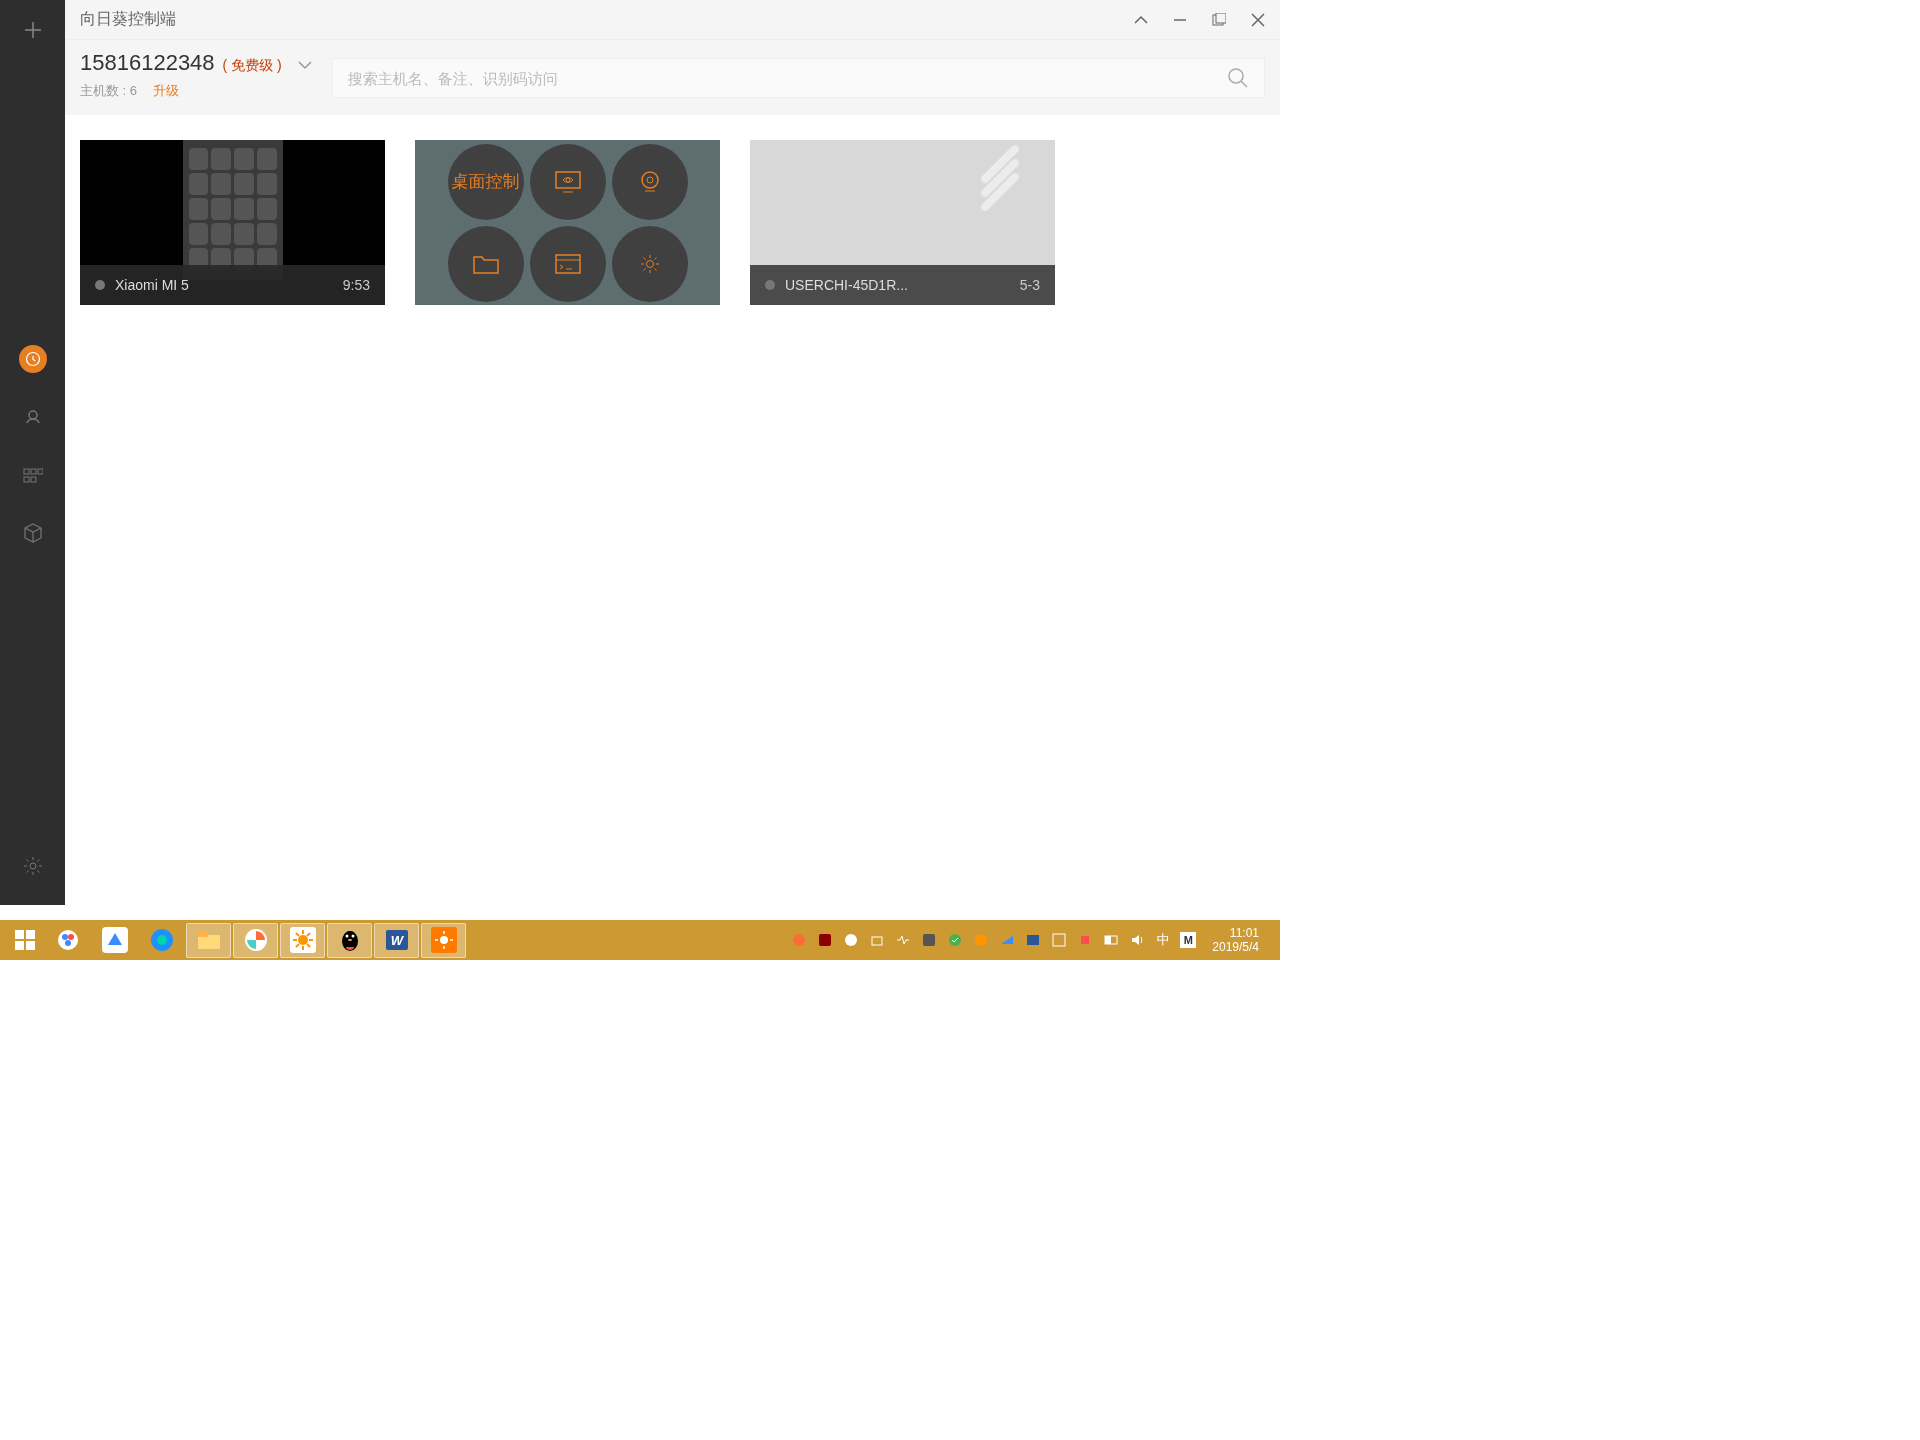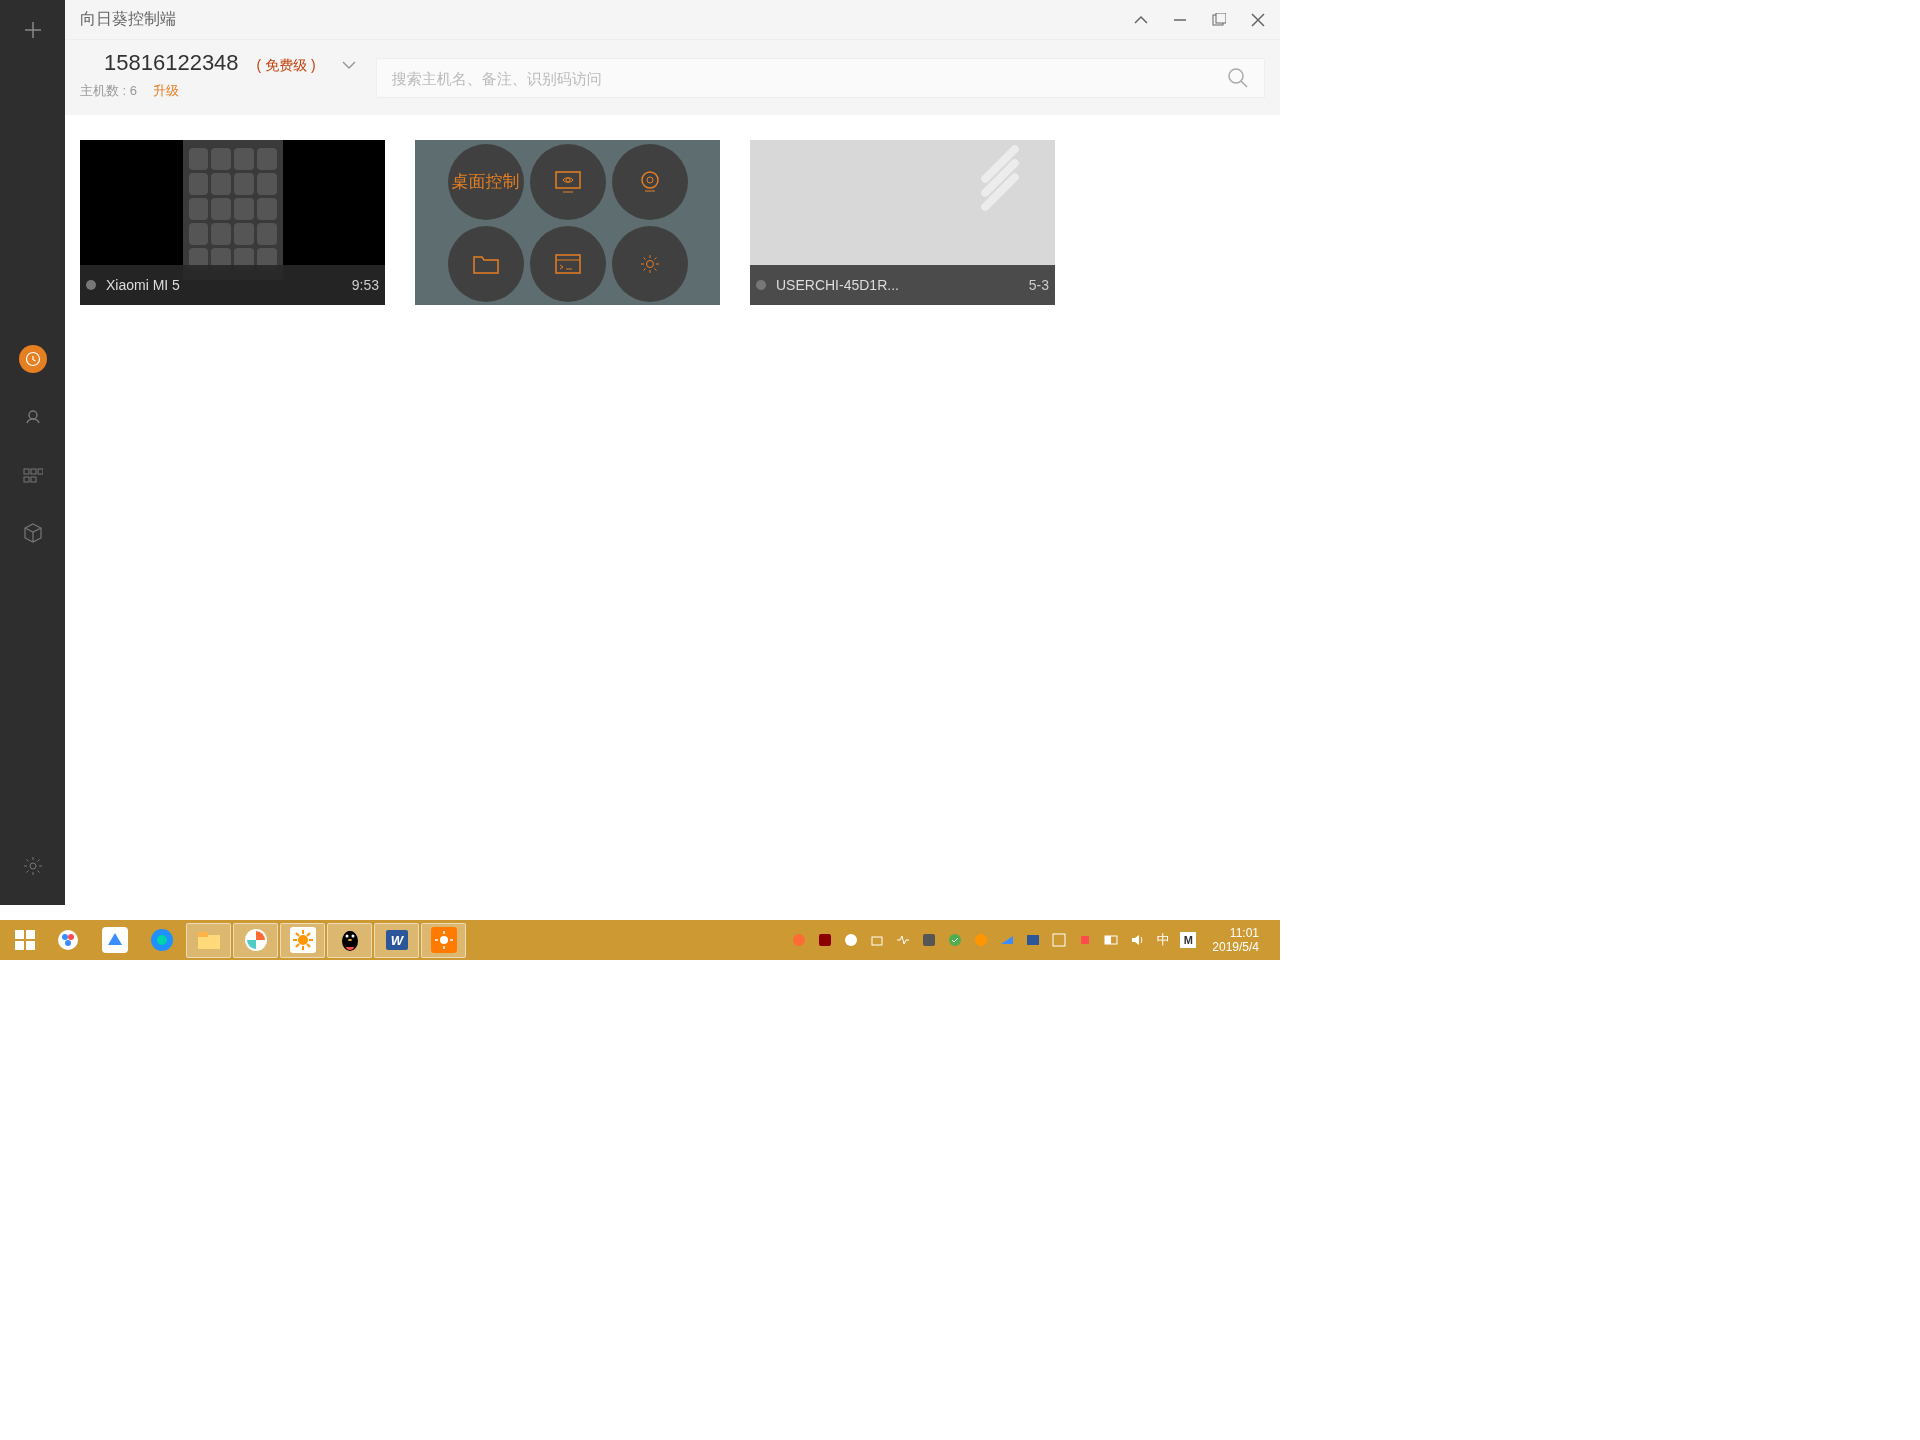--- a/index.html
+++ b/index.html
@@ -15,40 +15,40 @@
 .sidebar-settings { margin-top: auto; margin-bottom: 25px; width: 28px; height: 28px; display: flex; align-items: center; justify-content: center; color: #777; cursor: pointer; }
 
 .main { flex: 1; display: flex; flex-direction: column; background: #fff; }
 .titlebar { height: 40px; background: #f5f5f5; display: flex; align-items: center; padding: 0 15px; border-bottom: 1px solid #eee; }
 .title-text { color: #666; font-size: 16px; flex: 1; }
 .win-ctrl { display: flex; gap: 25px; align-items: center; color: #555; }
 .win-btn { cursor: pointer; font-size: 14px; }
 
 .header { background: #f5f5f5; padding: 10px 15px 15px 15px; display: flex; align-items: flex-start; gap: 20px; }
 .account { display: flex; flex-direction: column; }
-.account-line1 { display: flex; align-items: baseline; gap: 18px; margin-left: 24px; }
+.account-line1 { display: flex; align-items: baseline; gap: 8px; }
 .account-id { font-size: 22px; color: #333; }
 .account-level { font-size: 14px; color: #c2410c; }
 .account-chevron { color: #999; margin-left: 8px; cursor: pointer; }
 .account-line2 { display: flex; align-items: center; gap: 16px; font-size: 13px; margin-top: 6px; }
 .host-count-label { color: #999; }
 .upgrade-link { color: #e67e22; cursor: pointer; }
 .search-wrap { flex: 1; display: flex; align-items: center; background: #fafafa; border: 1px solid #eee; height: 40px; padding: 0 15px; margin-top: 8px; }
 .search-input { flex: 1; border: none; background: transparent; font-size: 15px; color: #333; outline: none; }
 .search-input::placeholder { color: #bbb; }
 .search-btn { color: #aaa; cursor: pointer; }
 
 .content { flex: 1; padding: 25px 15px; background: #fff; overflow: auto; }
 .cards { display: flex; flex-wrap: wrap; gap: 30px; }
 .card { width: 305px; height: 165px; position: relative; cursor: pointer; overflow: hidden; }
 .card-preview { width: 100%; height: 100%; background: #d8d8d8; position: relative; }
 .card-preview.black { background: #000; display: flex; justify-content: center; }
 .phone-screen { width: 100px; height: 140px; background: #3a3a3a; margin-top: 0; display: grid; grid-template-columns: repeat(4, 1fr); grid-auto-rows: 22px; gap: 3px; padding: 8px 6px; }
 .phone-icon { background: #555; border-radius: 4px; }
-.card-footer { position: absolute; bottom: 0; left: 0; right: 0; height: 40px; background: rgba(50,50,50,0.85); display: flex; align-items: center; padding: 0 6px; color: #ddd; font-size: 14px; }
+.card-footer { position: absolute; bottom: 0; left: 0; right: 0; height: 40px; background: rgba(50,50,50,0.85); display: flex; align-items: center; padding: 0 15px; color: #ddd; font-size: 14px; }
 .card.black-card .card-footer { background: rgba(40,40,40,0.9); }
 .status-dot { width: 10px; height: 10px; border-radius: 50%; background: #777; margin-right: 10px; flex-shrink: 0; }
 .card-name { flex: 1; overflow: hidden; text-overflow: ellipsis; white-space: nowrap; }
 .card-time { color: #ccc; }
 .stripes { position: absolute; top: 20px; right: 30px; }
 .stripes span { display: block; width: 50px; height: 8px; background: rgba(255,255,255,0.5); transform: rotate(-45deg); margin-bottom: 6px; border-radius: 4px; }
 
 .control-card { background: #5d6d70; display: flex; align-items: center; justify-content: center; }
 .ctrl-grid { display: grid; grid-template-columns: repeat(3, 76px); grid-template-rows: repeat(2, 76px); gap: 6px; }
 .ctrl-btn { background: #404040; border-radius: 50%; display: flex; align-items: center; justify-content: center; cursor: pointer; color: #e67e22; font-size: 17px; }

